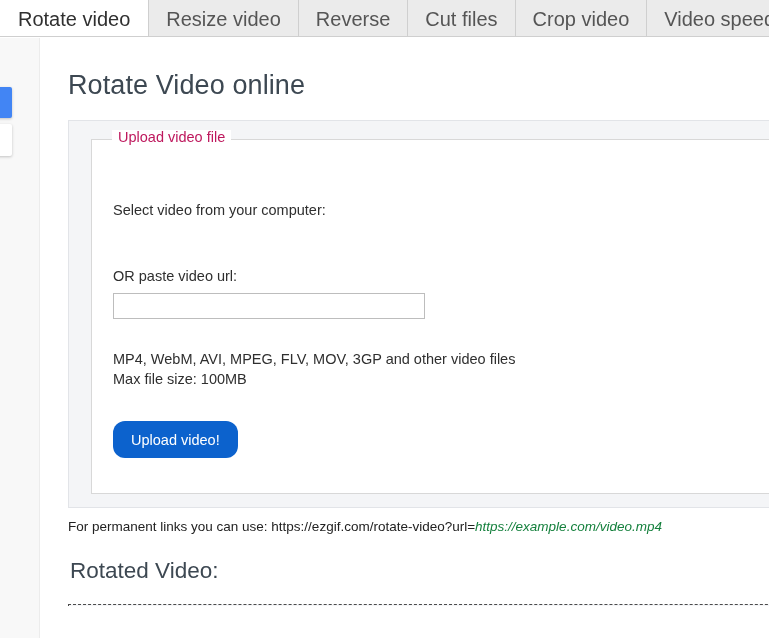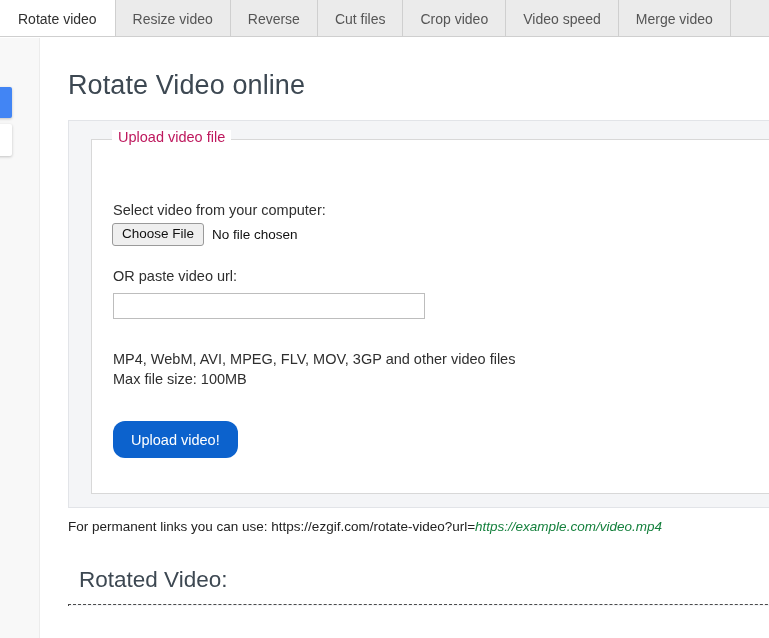--- a/index.html
+++ b/index.html
@@ -23,21 +23,21 @@
     border-bottom: 1px solid #cfcfcf;
     display: flex;
     align-items: stretch;
     overflow: hidden;
   }
   .tab {
     display: flex;
     align-items: center;
     justify-content: center;
     padding: 0 17px;
-    font-size: 14px;
+    font-size: 20px;
     color: #555555;
     background: #ebebeb;
     border-right: 1px solid #cfcfcf;
     height: 37px;
     white-space: nowrap;
     cursor: pointer;
     line-height: 1;
   }
   .tab.active {
     background: #ffffff;
@@ -197,21 +197,21 @@
     white-space: nowrap;
   }
   .permalink .url-green { color: #15803d; font-style: italic; }
 
   .result-title {
     position: absolute;
     left: 27px; top: 518px;
     font-size: 22.5px;
     font-weight: normal;
     color: #3d4852;
-    margin: 11px;
+    margin: 2px;
   }
 
   .dashed-box {
     position: absolute;
     left: 27px; top: 566px;
     width: 740px;
     height: 44px;
     background: #f4f5f7;
     border: 1px dashed #4a4a4a;
     border-right: none;
@@ -253,24 +253,20 @@
 
   <h1 class="page-title">Rotate Video online</h1>
 
   <div class="panel">
     <div class="fieldset">
 
       <div class="legend">Upload video file</div>
 
       <div class="lbl lbl-select">Select video from your computer:</div>
 
-      <div class="filerow">
-        <button class="choose-btn">Choose File</button>
-        <span class="nofile">No file chosen</span>
-      </div>
 
       <div class="lbl lbl-orurl">OR paste video url:</div>
 
       <input class="url-input" type="text" value="" style="">
 
       <div class="lbl info1">MP4, WebM, AVI, MPEG, FLV, MOV, 3GP and other video files</div>
       <div class="lbl info2">Max file size: 100MB</div>
 
       <button class="upload-btn">Upload video!</button>
 

